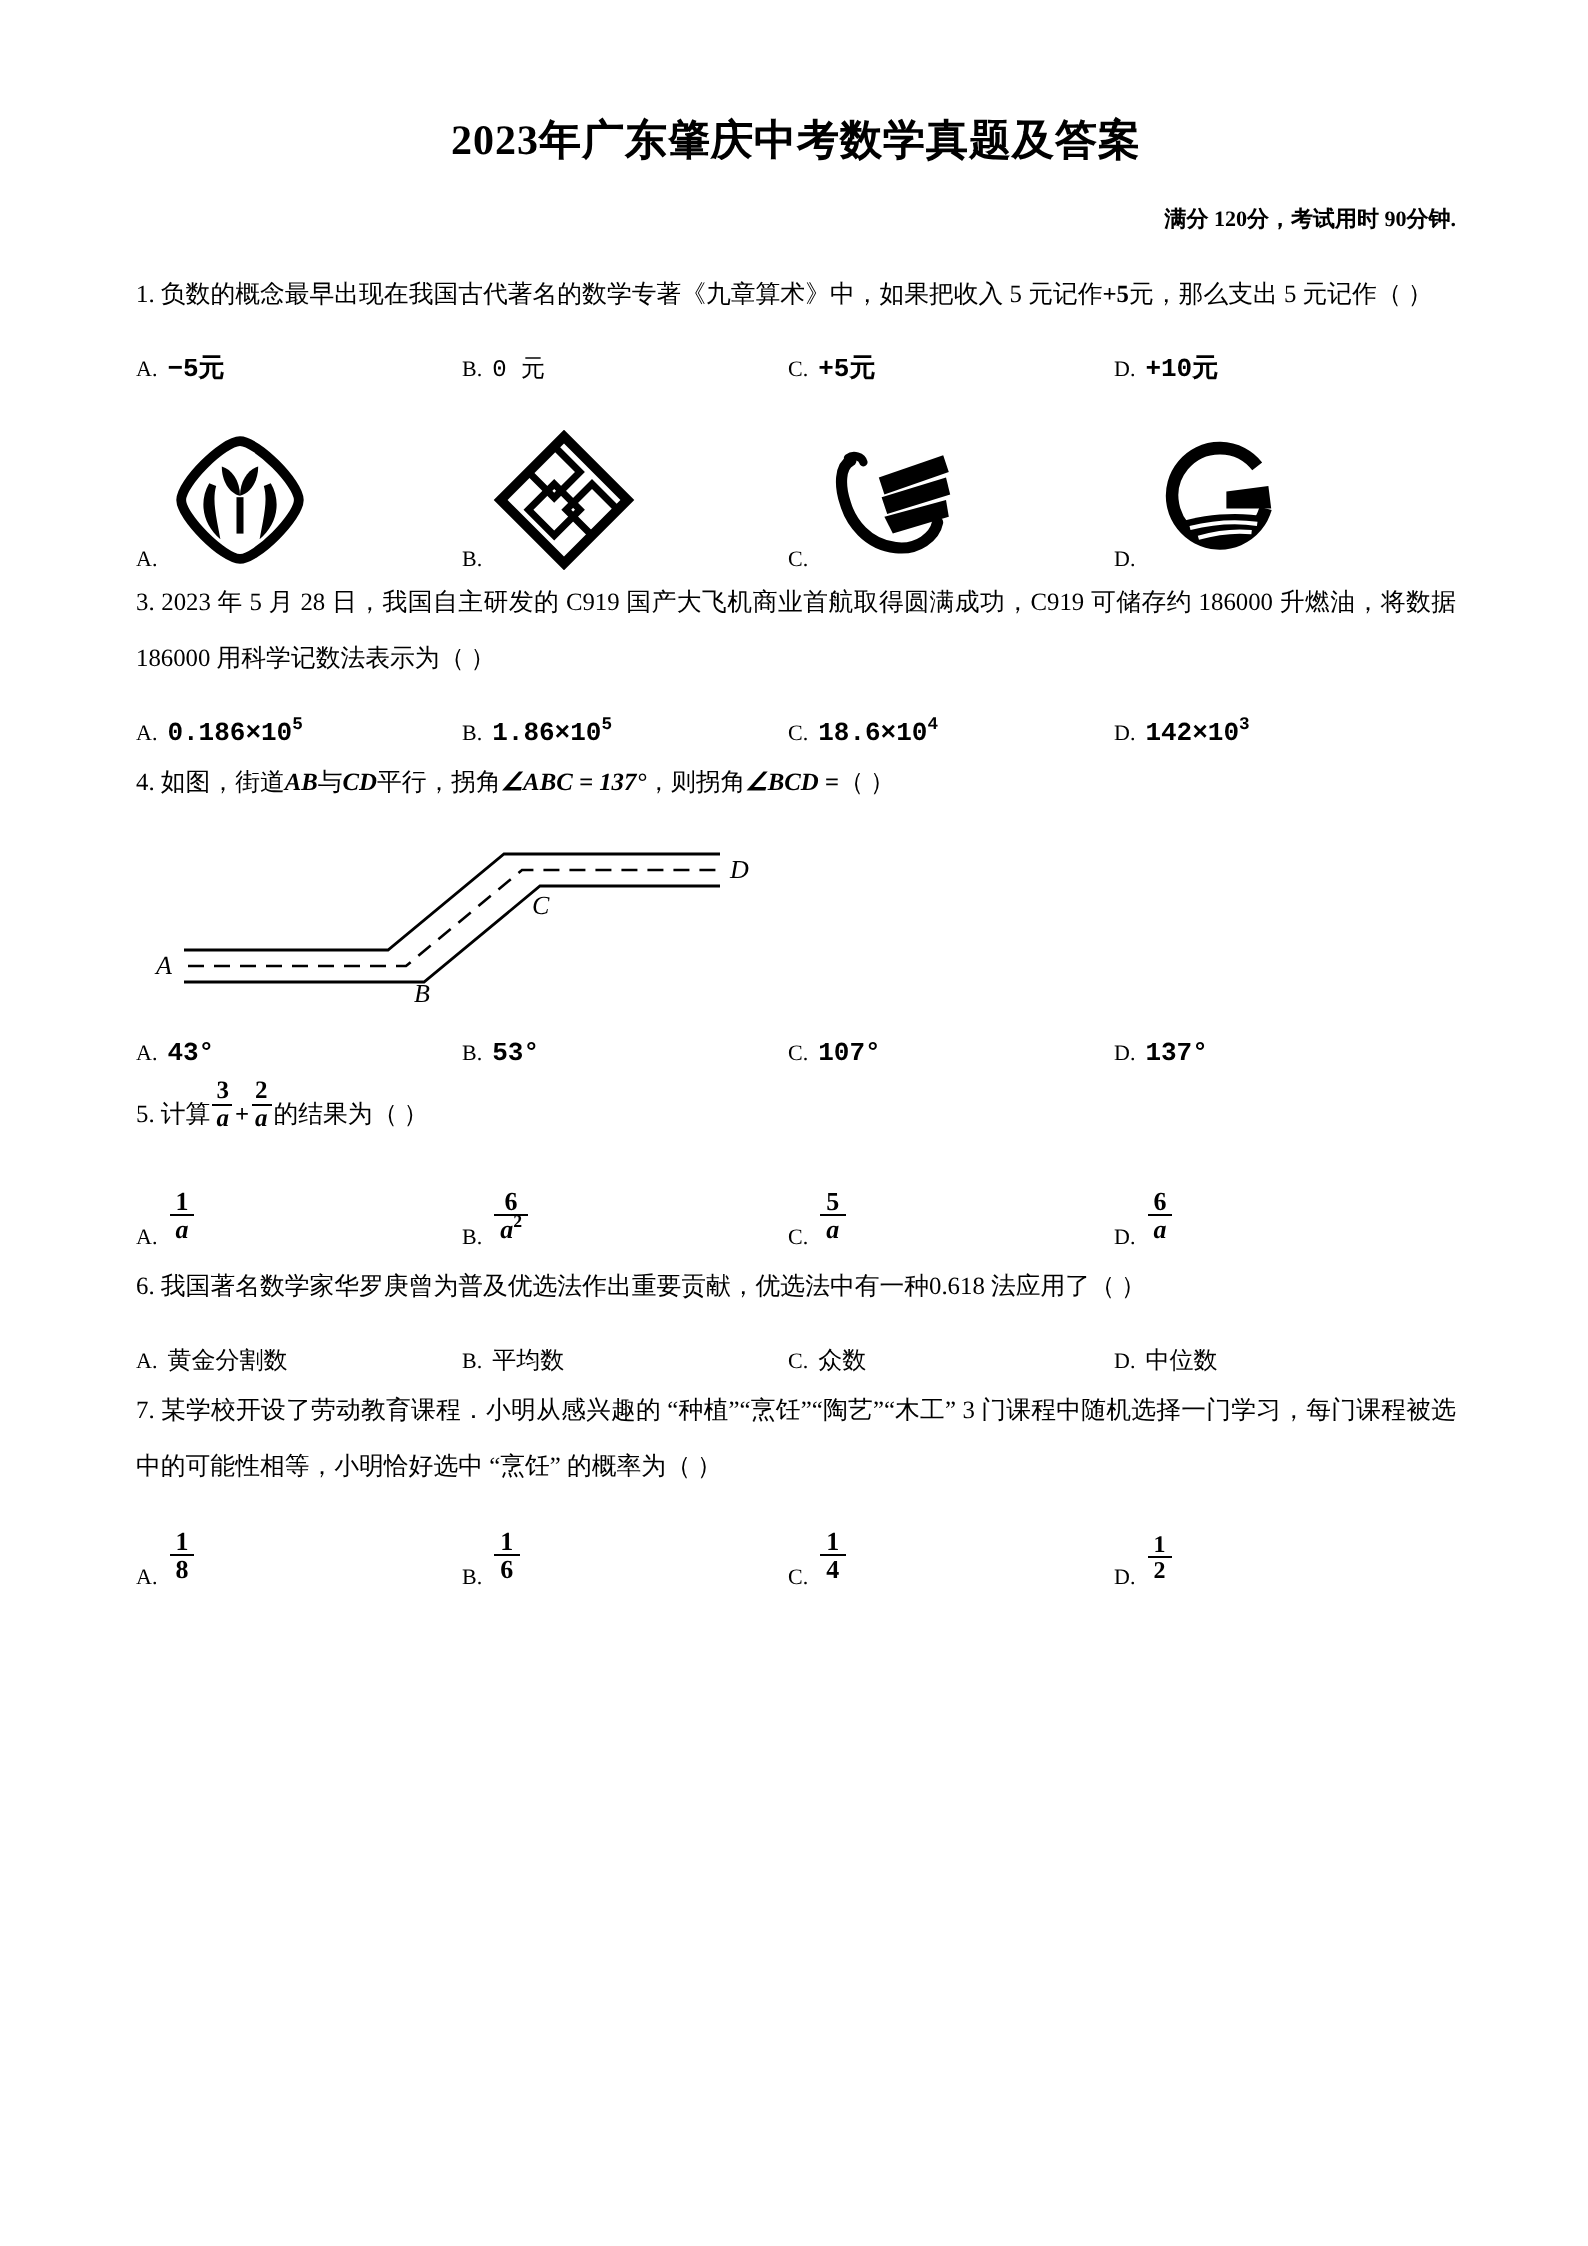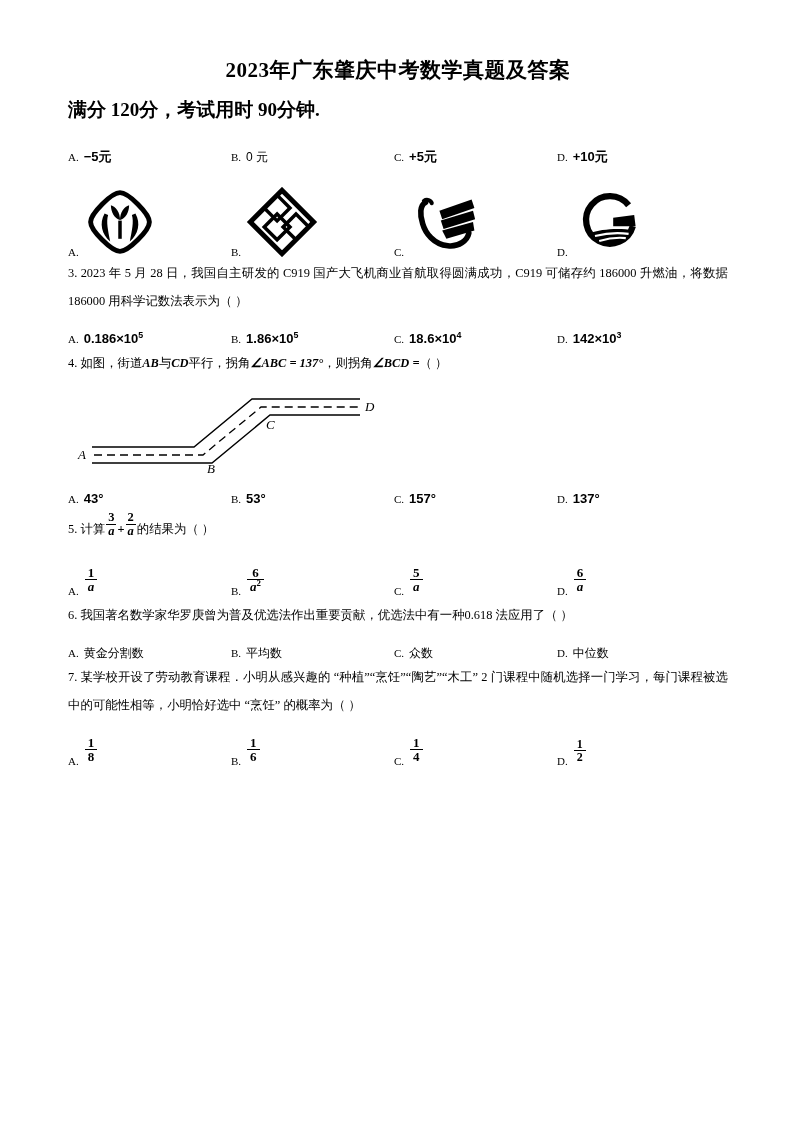--- a/index.html
+++ b/index.html
@@ -33,22 +33,22 @@
   
   .doc-title {
     text-align: center;
     font-size: 21px;
     font-weight: bold;
     letter-spacing: 0.5px;
     line-height: 30px;
     margin: 0 0 14px 0;
   }
   .doc-subtitle {
-    text-align: left;
-    font-size: 19px;
+    text-align: right;
+    font-size: 11px;
     font-weight: bold;
     line-height: 22px;
     margin: 0 0 12px 0;
   }
   .section-head {
     font-size: 14px;
     font-weight: bold;
     line-height: 27px;
     text-align: justify;
     margin: 0 0 6px 0;
@@ -101,21 +101,21 @@
   }
   .opt-label {
     font-size: 11px;
     font-family: "Liberation Serif", serif;
     padding-right: 5px;
     white-space: nowrap;
   }
   .opt-val {
     font-size: 13px;
     font-weight: bold;
-    font-family: Liberation Sans, sans-serif;
+    font-family: Liberation Mono, monospace;
   }
   .opt-val.plainish {
     font-weight: normal;
     font-size: 12px;
   }
 
   
   .frac {
     display: inline-flex;
     flex-direction: column;
@@ -191,20 +191,24 @@
 </head>
 <body>
 
 <div class="page">
   <div class="content">
 
     <h1 class="doc-title">2023年广东肇庆中考数学真题及答案</h1>
     <div class="doc-subtitle">满分 120分，考试用时 90分钟.</div>
 
     <div class="question">
+      <p class="q-stem">
+        <span class="qnum">1.</span>
+        <span>负数的概念最早出现在我国古代著名的数学专著《九章算术》中，如果把收入 5 元记作</span><span class="bold">+5</span><span>元，那么支出 5 元记作（    ）</span>
+      </p>
       <div class="options opt-plain">
         <div class="opt">
           <span class="opt-label">A.</span>
           <span class="opt-val">−5元</span>
         </div>
         <div class="opt">
           <span class="opt-label">B.</span>
           <span class="opt-val plainish">0 元</span>
         </div>
         <div class="opt">
@@ -325,21 +329,21 @@
         <div class="opt">
           <span class="opt-label">A.</span>
           <span class="opt-val">43°</span>
         </div>
         <div class="opt">
           <span class="opt-label">B.</span>
           <span class="opt-val">53°</span>
         </div>
         <div class="opt">
           <span class="opt-label">C.</span>
-          <span class="opt-val">157°</span>
+          <span class="opt-val">107°</span>
         </div>
         <div class="opt">
           <span class="opt-label">D.</span>
           <span class="opt-val">137°</span>
         </div>
       </div>
     </div>
 
     <div class="question">
       <p class="q-stem" style="line-height:40px;">
@@ -405,21 +409,21 @@
         <div class="opt">
           <span class="opt-label">D.</span>
           <span class="opt-val plainish">中位数</span>
         </div>
       </div>
     </div>
 
     <div class="question">
       <p class="q-stem">
         <span class="qnum">7.</span>
-        <span>某学校开设了劳动教育课程．小明从感兴趣的 “种植”“烹饪”“陶艺”“木工” 2 门课程中随机选择一门学习，每门课程被选中的可能性相等，小明恰好选中 “烹饪” 的概率为（    ）</span>
+        <span>某学校开设了劳动教育课程．小明从感兴趣的 “种植”“烹饪”“陶艺”“木工” 3 门课程中随机选择一门学习，每门课程被选中的可能性相等，小明恰好选中 “烹饪” 的概率为（    ）</span>
       </p>
       <div class="options opt-frac">
         <div class="opt">
           <span class="opt-label">A.</span>
           <span class="frac">
             <span class="num">1</span>
             <span class="den">8</span>
           </span>
         </div>
         <div class="opt">

